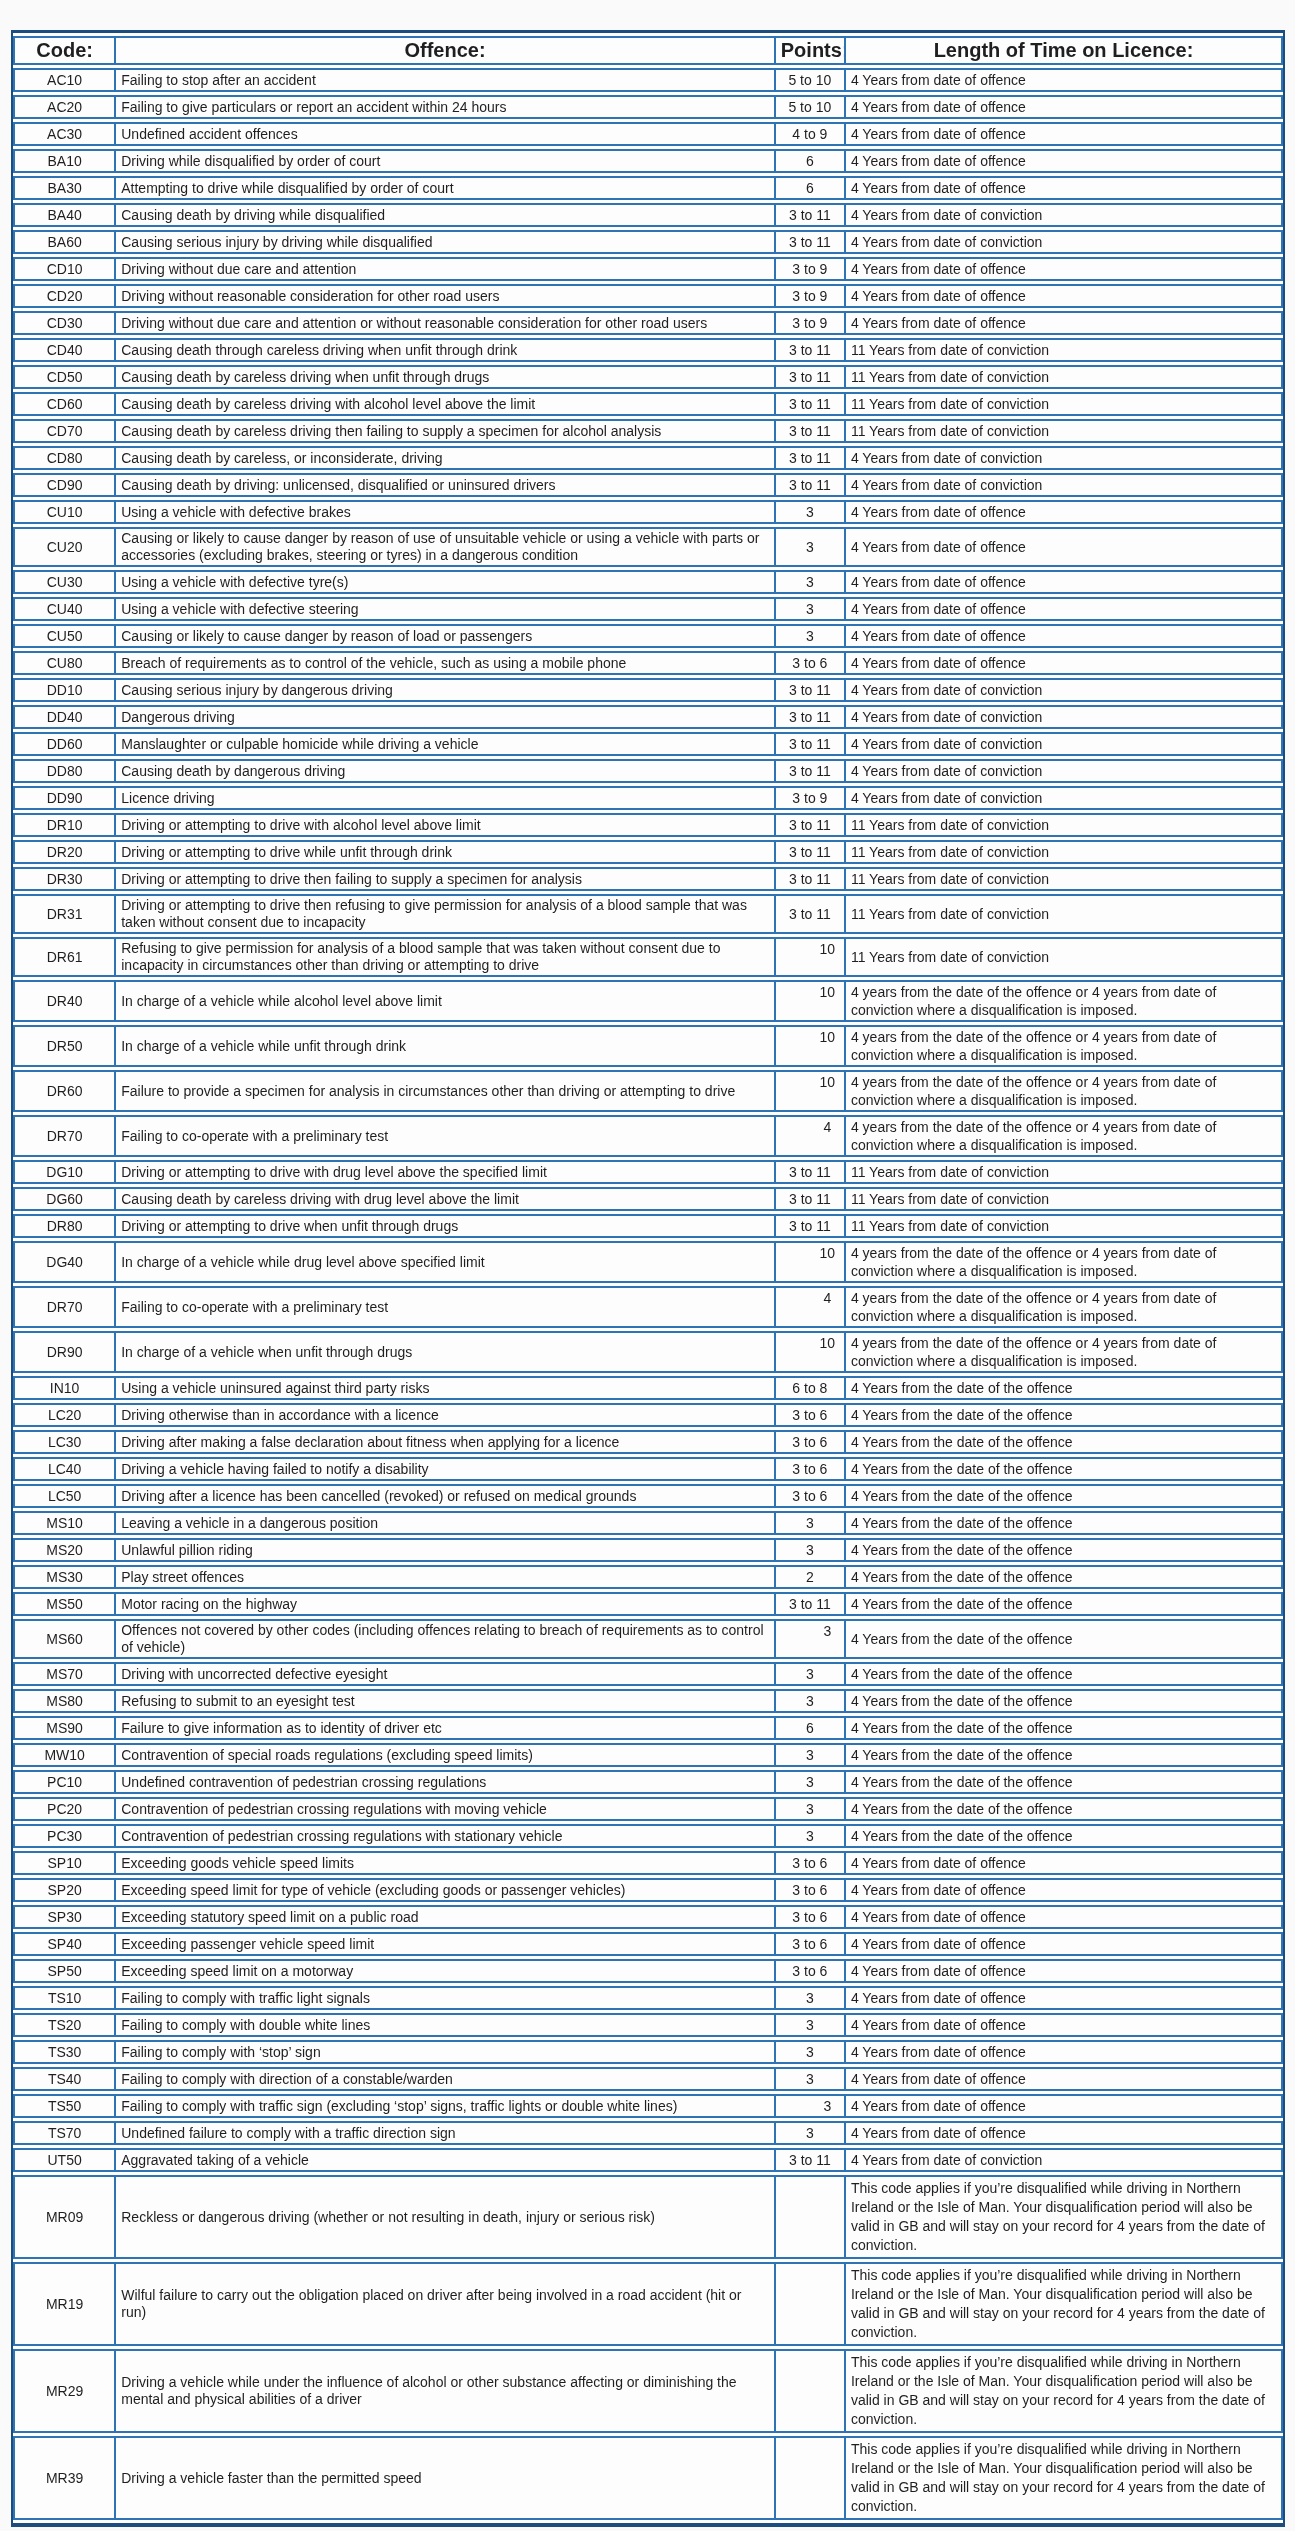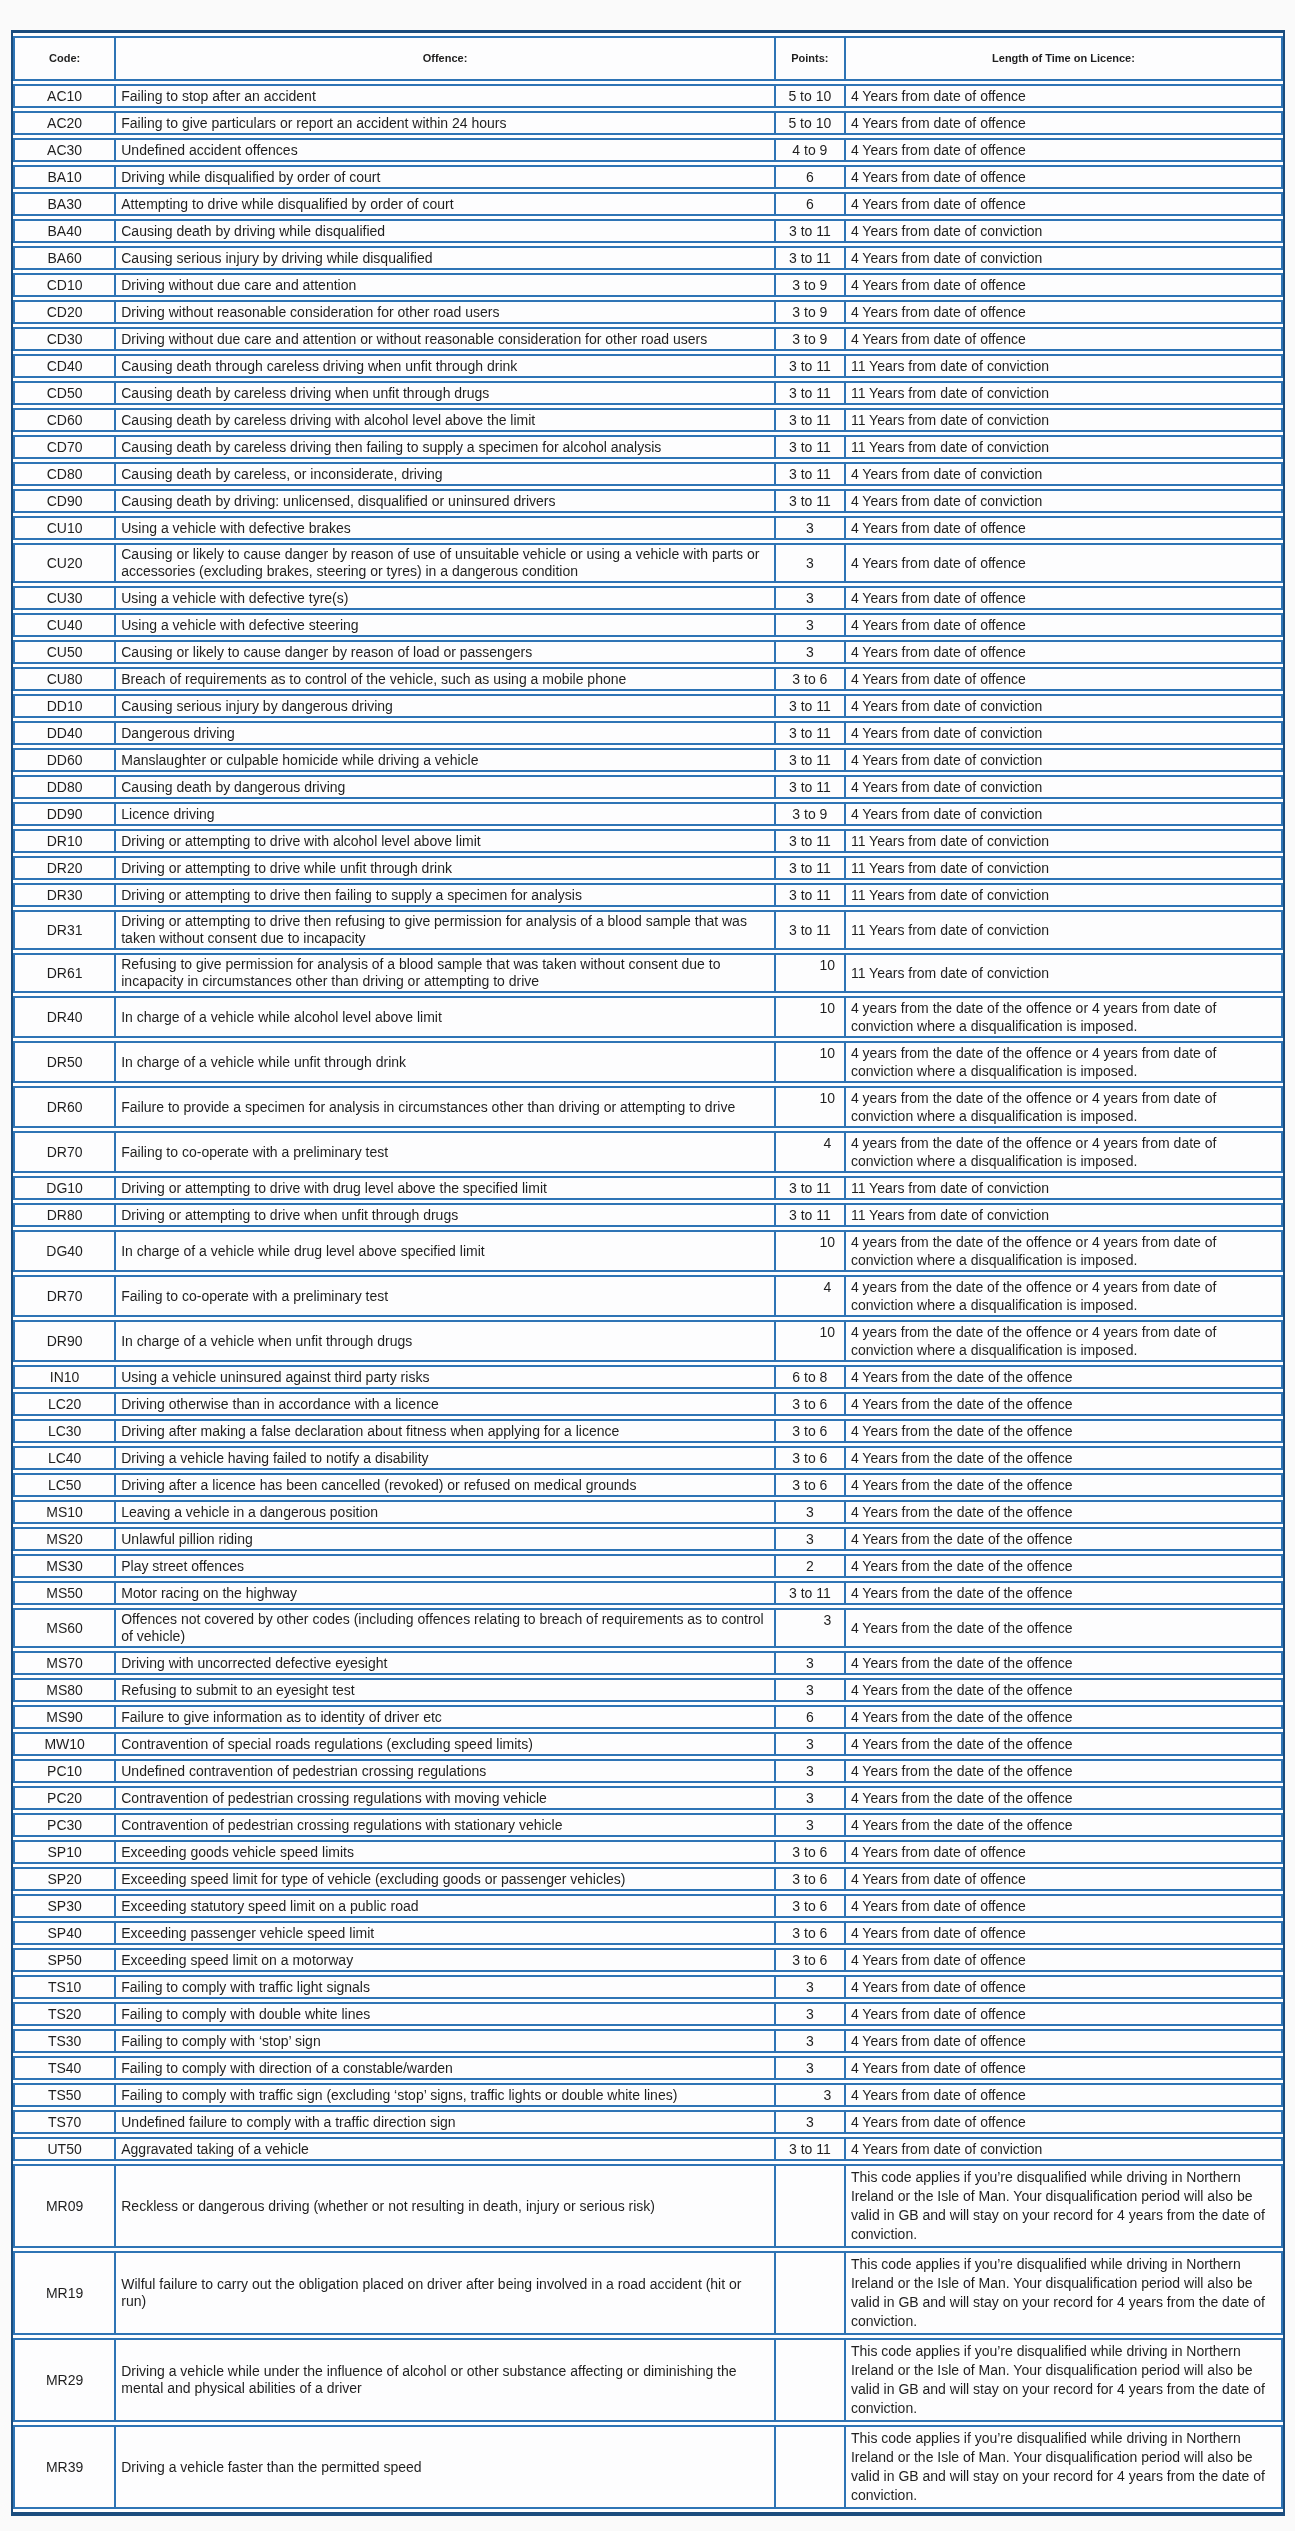--- a/index.html
+++ b/index.html
@@ -41,22 +41,22 @@
     padding: 1px 5px;
     vertical-align: middle;
     overflow: hidden;
     background: #fdfdfe;
   }
   th:last-child, td:last-child { border-right: 2px solid #2e74b5; }
 
   th {
     font-weight: bold;
     text-align: center;
-    font-size: 11px;
-    padding: 12px 5px;
+    font-size: 20px;
+    padding: 4px 5px;
   }
   td.code-cell   { text-align: center; }
   td.points-cell { text-align: center; }
   td.offence-cell { text-align: left; }
   td.length-cell  { text-align: left; line-height: 18px; }
   td.va-top { vertical-align: top; padding-top: 2px; padding-left: 40px; }
   tr.mr-row td.length-cell { line-height: 19px; padding-top: 2px; padding-bottom: 2px; }
 </style>
 </head>
 <body>
@@ -296,20 +296,26 @@
             <td class="points-cell va-top">4</td>
             <td class="length-cell">4 years from the date of the offence or 4 years from date of conviction where a disqualification is imposed.</td>
           </tr>
           <tr>
             <td class="code-cell">DG10</td>
             <td class="offence-cell">Driving or attempting to drive with drug level above the specified limit</td>
             <td class="points-cell">3 to 11</td>
             <td class="length-cell">11 Years from date of conviction</td>
           </tr>
           <tr>
+            <td class="code-cell">DG60</td>
+            <td class="offence-cell">Causing death by careless driving with drug level above the limit</td>
+            <td class="points-cell">3 to 11</td>
+            <td class="length-cell">11 Years from date of conviction</td>
+          </tr>
+          <tr>
             <td class="code-cell">DR80</td>
             <td class="offence-cell">Driving or attempting to drive when unfit through drugs</td>
             <td class="points-cell">3 to 11</td>
             <td class="length-cell">11 Years from date of conviction</td>
           </tr>
           <tr>
             <td class="code-cell">DG40</td>
             <td class="offence-cell">In charge of a vehicle while drug level above specified limit</td>
             <td class="points-cell va-top">10</td>
             <td class="length-cell">4 years from the date of the offence or 4 years from date of conviction where a disqualification is imposed.</td>

